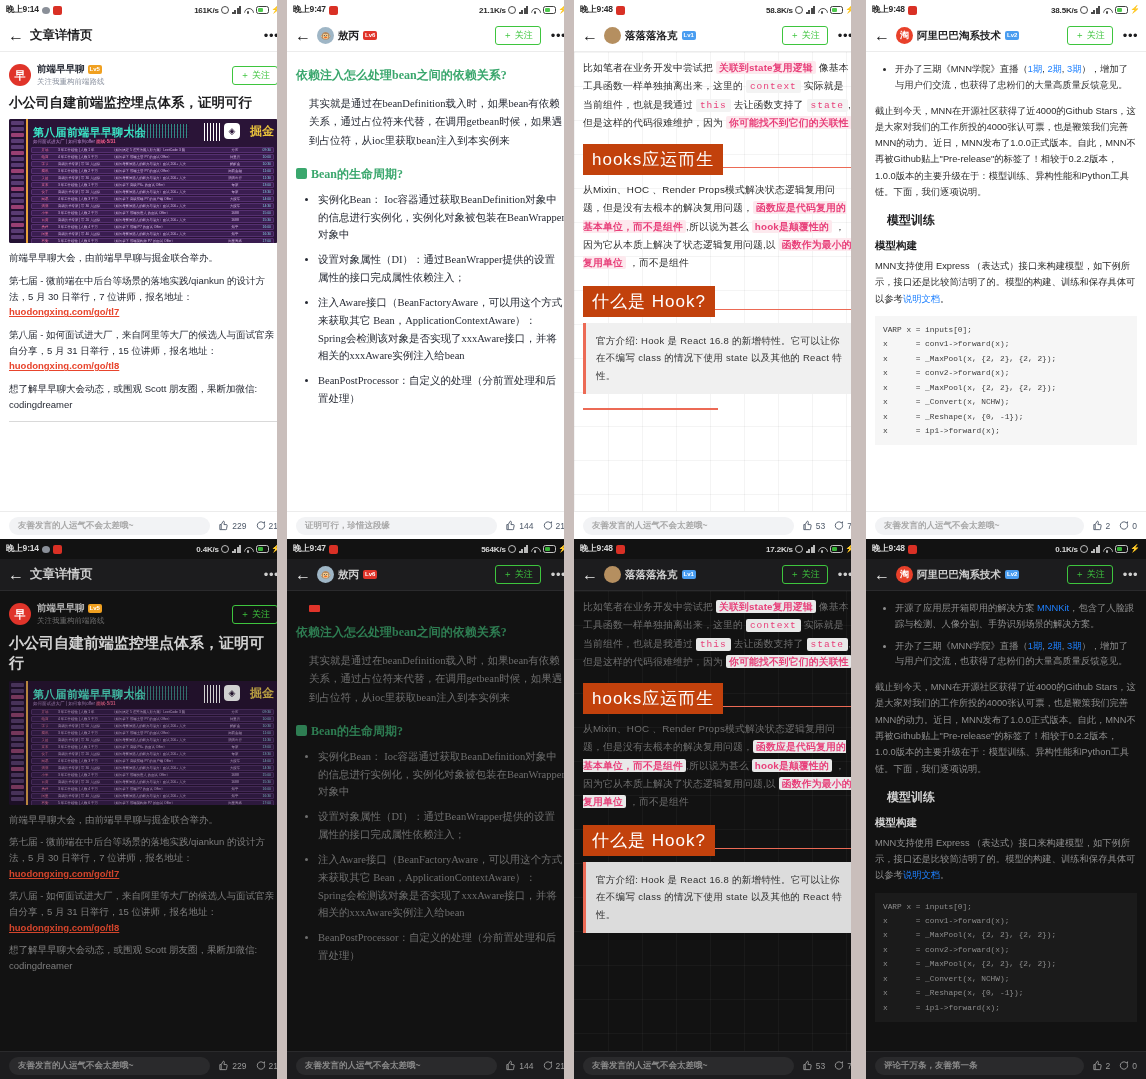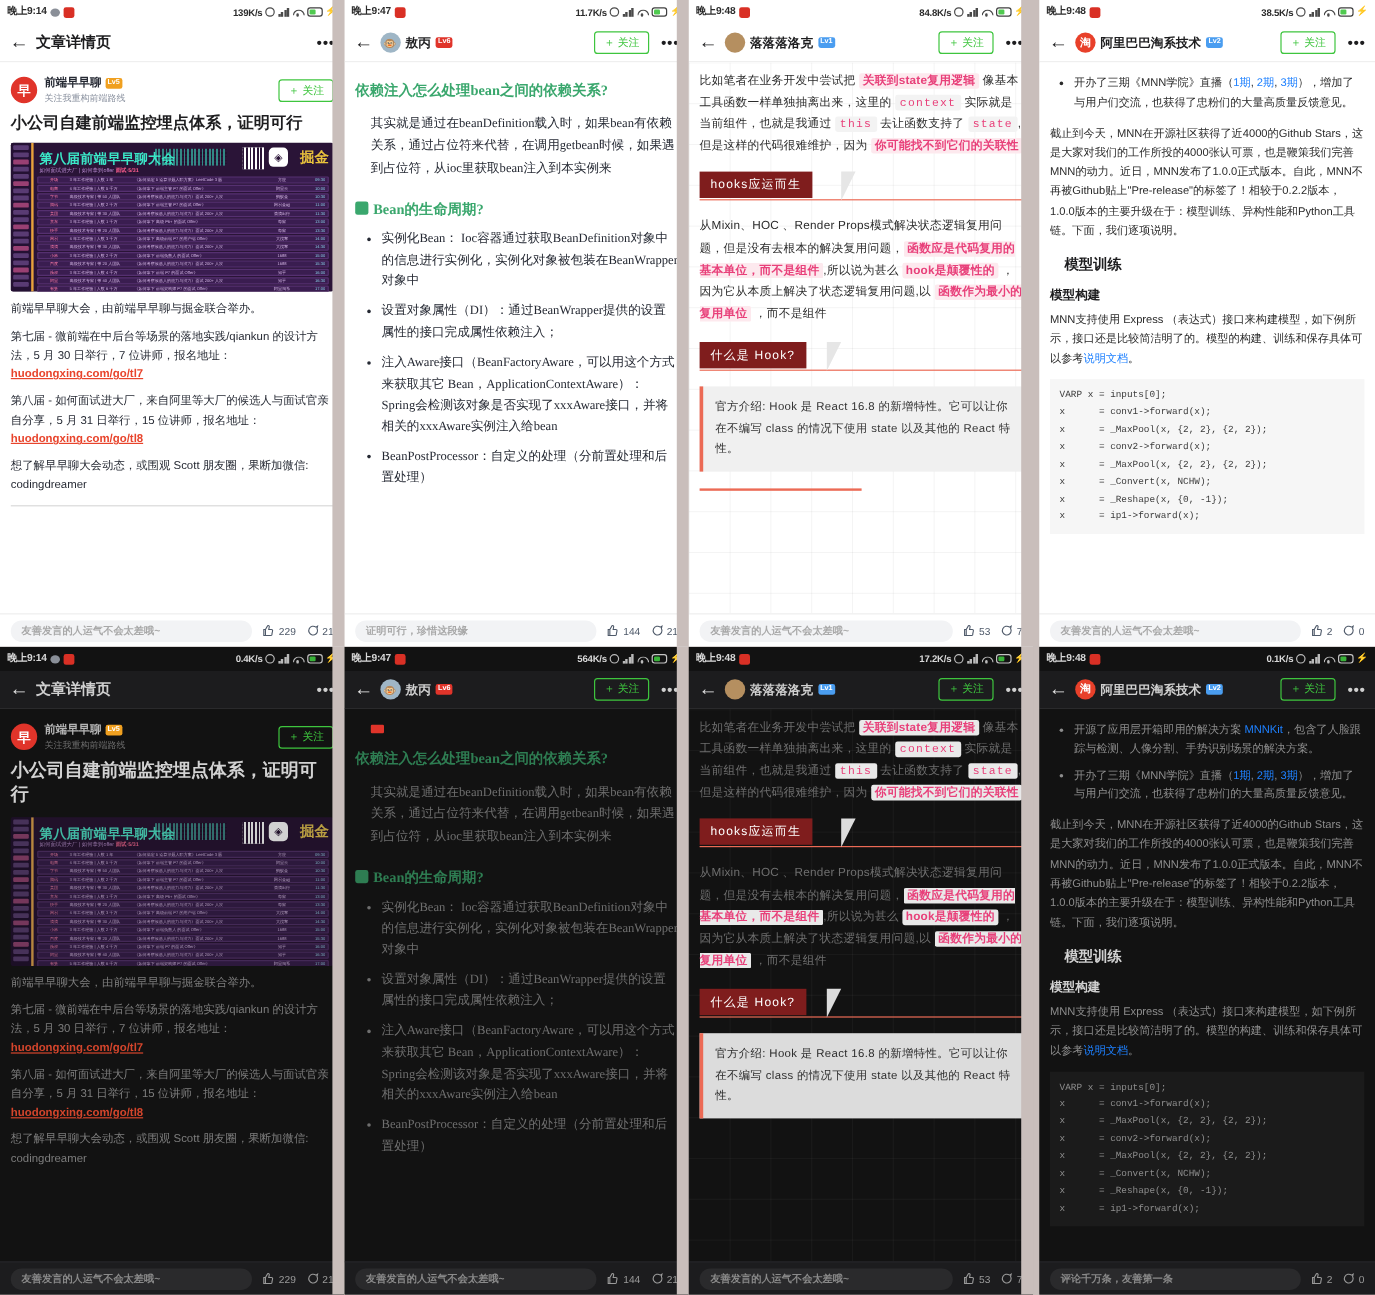--- a/index.html
+++ b/index.html
@@ -171,21 +171,21 @@
                      linear-gradient(to bottom, rgba(255,255,255,.035) 1px, transparent 1px); }
   .p3 { font-size:9.8px; line-height:1.85; letter-spacing:.2px; }
   .light .p3 { color:#2b2b2b; }
   .dark  .p3 { color:#6e6e6e; }
   .hl { background:#fde9ee; color:#e8407a; font-weight:700; padding:1px 3px; border-radius:2px; }
   .dark .hl { background:#e9e9e9; color:#e8407a; }
   .hlc { background:#f3f3f3; color:#e8407a; padding:1px 4px; border-radius:2px;
     font-family:"Liberation Mono", monospace; font-size:9.5px; letter-spacing:1px; }
   .dark .hlc { background:#e9e9e9; }
   .ribbon { position:relative; margin:12px 0 0; height:24px; }
-  .ribbon .lab { display:inline-block; background:#7f1d1d; color:#fff; font-size:10px;
+  .ribbon .lab { display:inline-block; background:#c2410c; color:#fff; font-size:17px;
     padding:4px 9px; letter-spacing:1px; position:relative; z-index:2; }
   .ribbon .tail { position:absolute; left:0; top:0; height:24px; width:100%;
     border-bottom:1.5px solid #ec6a55; }
   .ribbon .tri { position:absolute; top:0; width:0; height:0;
     border-top:24px solid #e6e6e6; border-right:12px solid transparent; z-index:1; }
   .dark .ribbon .tri { border-top-color:#dcdcdc; }
   .quote { margin:13px 0 0; background:#f0f0f0; border-left:3px solid #ec6a55;
     padding:9px 10px; font-size:9.5px; line-height:1.85; color:#333; letter-spacing:.3px; }
   .dark .quote { background:#dcdcdc; color:#2d2d2d; }
   .redrule { height:2px; background:#ec6a55; width:50%; margin:14px 0 0; }
@@ -230,21 +230,21 @@
 
 <div class="panel">
   <div class="phone light">
     <div class="statusbar">
       <div class="sb-left">
         <span class="sb-time">晚上9:14</span>
         <span class="ico-wechat"></span>
         <span class="ico-sq ico-juejin"></span>
       </div>
       <div class="sb-right">
-        <span class="sb-speed">139K/s</span>
+        <span class="sb-speed">161K/s</span>
         <span class="ico-alarm"></span>
         <span class="ico-sig"></span>
         <span class="ico-wifi"></span>
         <span class="ico-batt">
               <i></i>
             </span>
         <span class="ico-bolt">⚡</span>
       </div>
     </div>
     <div class="navbar">
@@ -427,21 +427,21 @@
 </div>
 
 <div class="panel">
   <div class="phone light">
     <div class="statusbar">
       <div class="sb-left">
         <span class="sb-time">晚上9:47</span>
         <span class="ico-sq ico-juejin"></span>
       </div>
       <div class="sb-right">
-        <span class="sb-speed">11.7K/s</span>
+        <span class="sb-speed">21.1K/s</span>
         <span class="ico-alarm"></span>
         <span class="ico-sig"></span>
         <span class="ico-wifi"></span>
         <span class="ico-batt">
               <i></i>
             </span>
         <span class="ico-bolt">⚡</span>
       </div>
     </div>
     <div class="navbar">
@@ -487,21 +487,21 @@
 </div>
 
 <div class="panel">
   <div class="phone light">
     <div class="statusbar">
       <div class="sb-left">
         <span class="sb-time">晚上9:48</span>
         <span class="ico-sq ico-juejin"></span>
       </div>
       <div class="sb-right">
-        <span class="sb-speed">84.8K/s</span>
+        <span class="sb-speed">58.8K/s</span>
         <span class="ico-alarm"></span>
         <span class="ico-sig"></span>
         <span class="ico-wifi"></span>
         <span class="ico-batt">
               <i></i>
             </span>
         <span class="ico-bolt">⚡</span>
       </div>
     </div>
     <div class="navbar">

